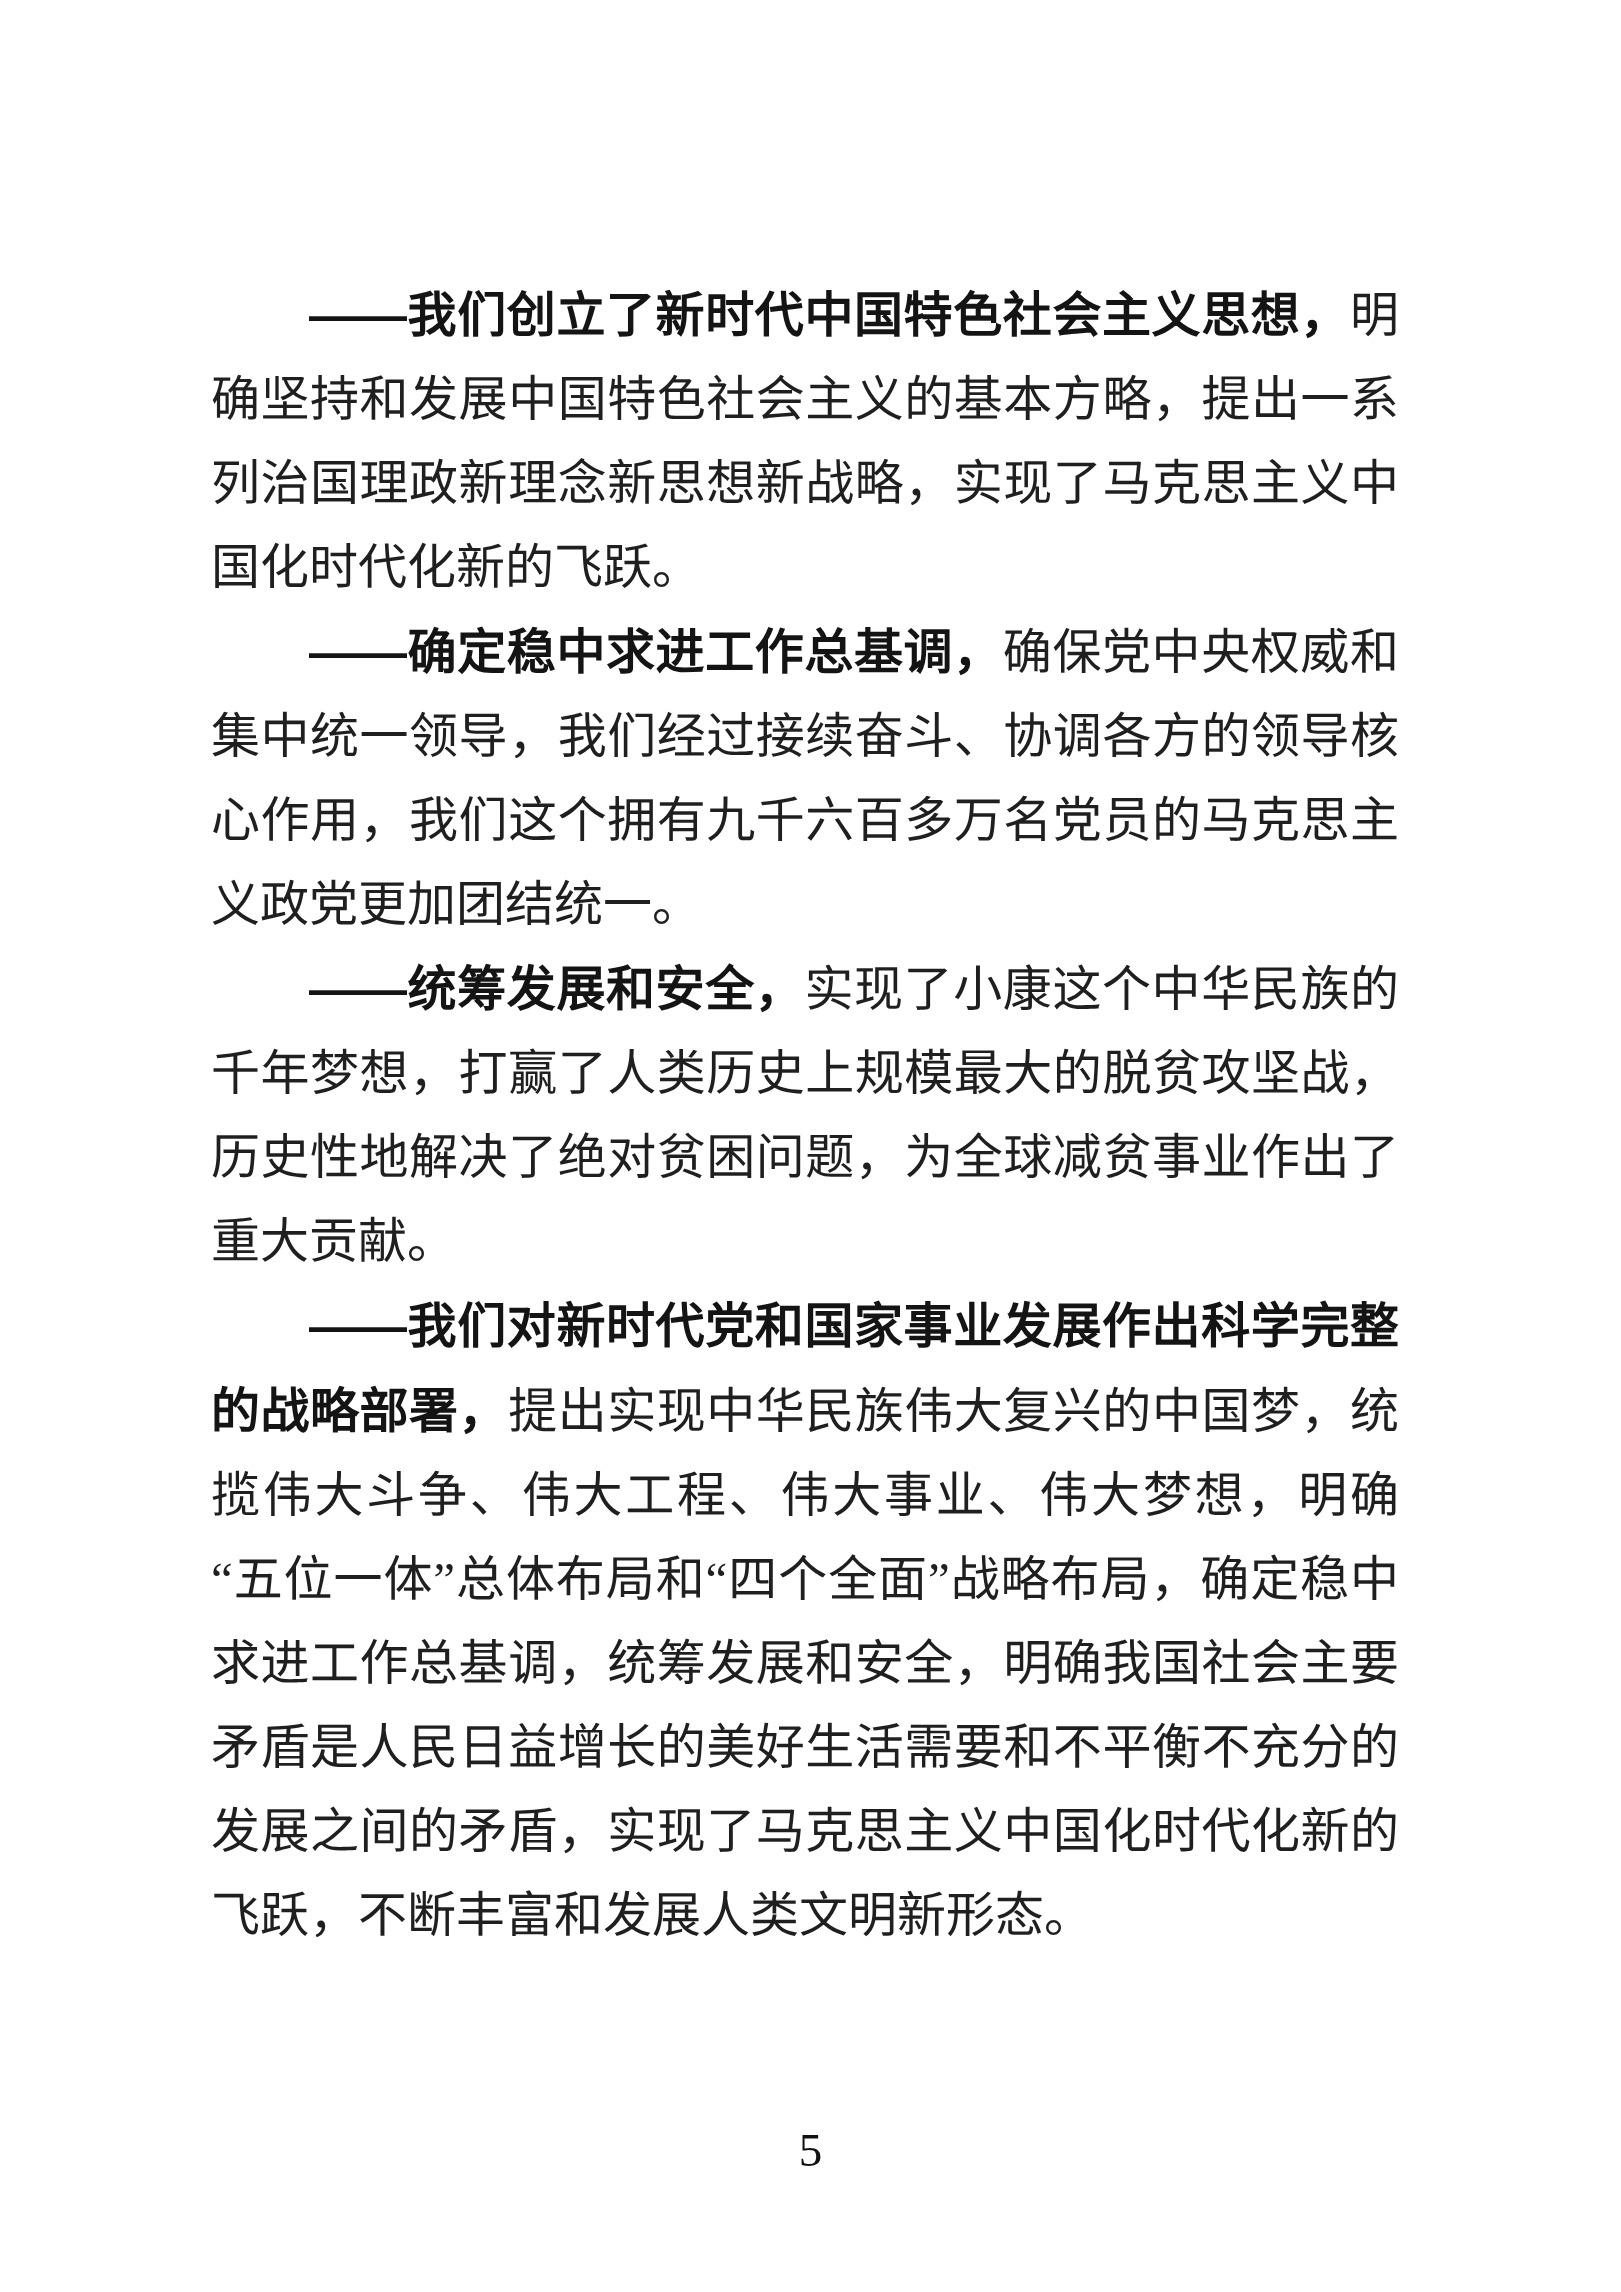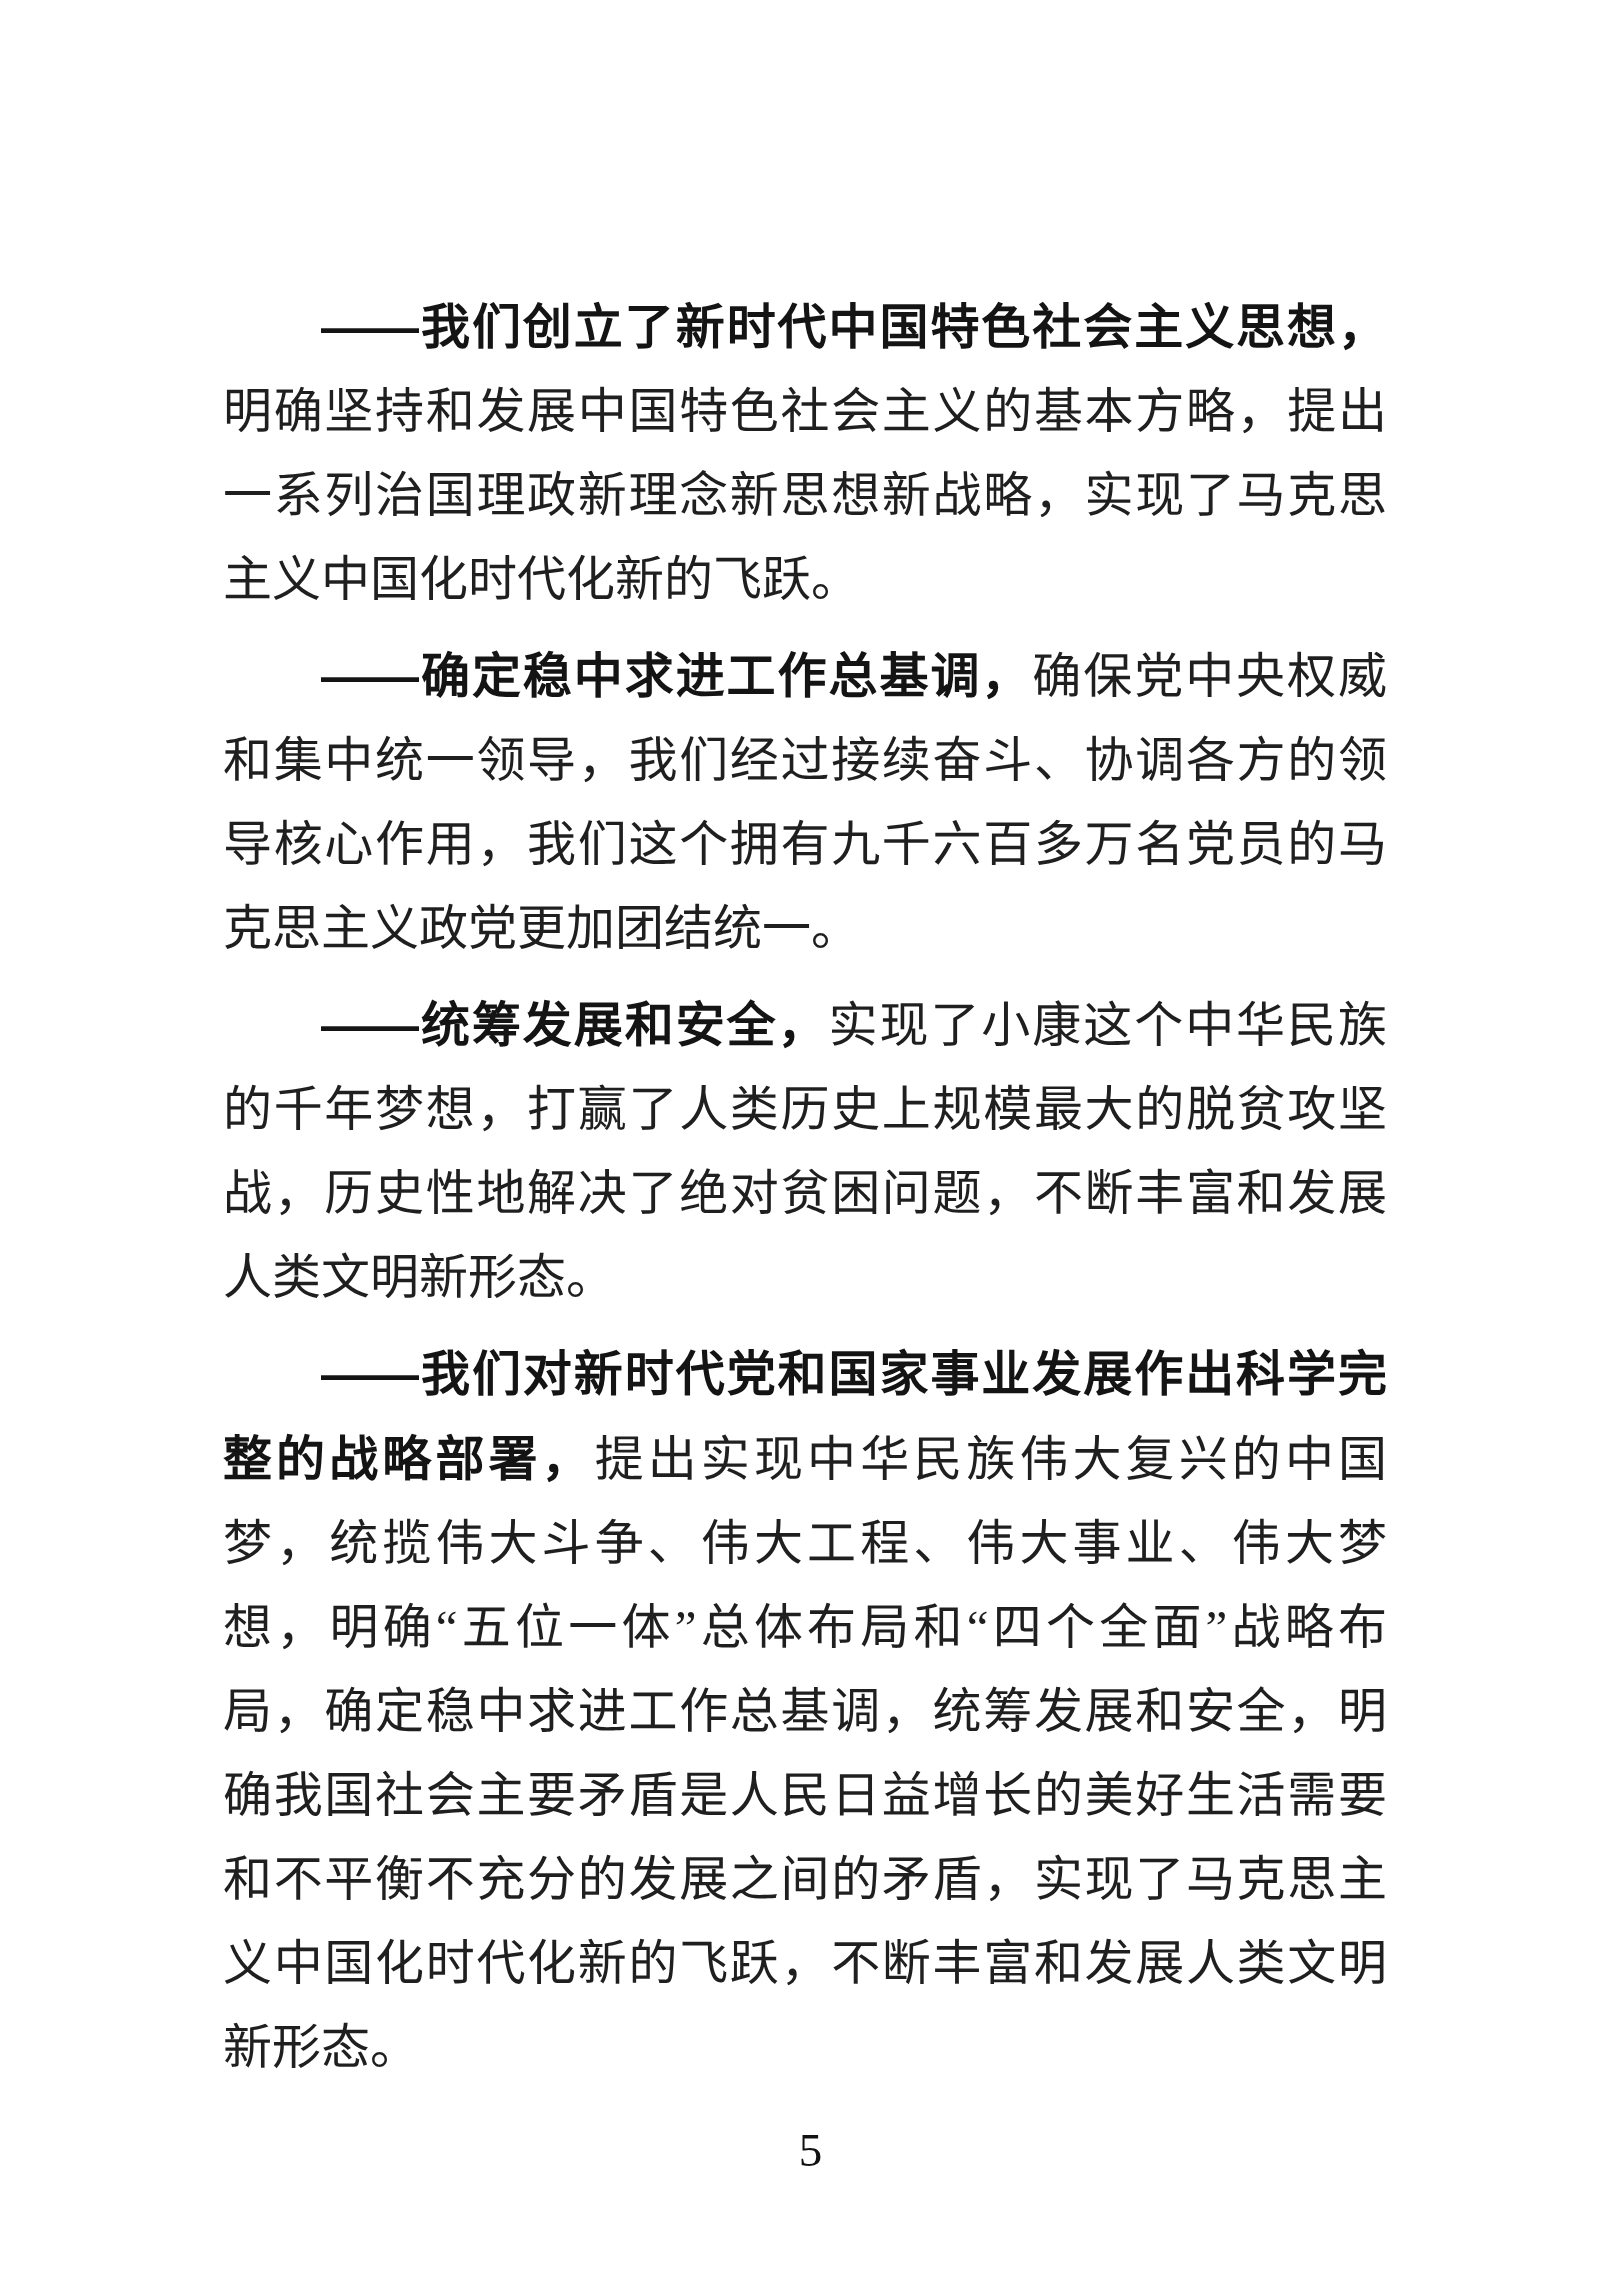--- a/index.html
+++ b/index.html
@@ -19,21 +19,21 @@
     position: absolute;
     left: 211px;
     top: 273px;
     width: 1188px;
     font-size: 49px;
     line-height: 84px;
     color: #1f1f1f;
     text-align: justify;
   }
   .text-block p {
-    margin: 12px;
+    margin: 0;
     padding: 0;
     text-indent: 2em;
   }
   .para-lead {
     font-family: "Liberation Sans", "DejaVu Sans", sans-serif;
     font-weight: 700;
     color: #141414;
   }
   .para-body {
     font-weight: 400;
@@ -54,21 +54,21 @@
 <body>
 
 <div class="page">
 
   <div class="text-block">
 
     <p><span class="para-lead">——我们创立了新时代中国特色社会主义思想，</span><span class="para-body">明确坚持和发展中国特色社会主义的基本方略，提出一系列治国理政新理念新思想新战略，实现了马克思主义中国化时代化新的飞跃。</span></p>
 
     <p><span class="para-lead">——确定稳中求进工作总基调，</span><span class="para-body">确保党中央权威和集中统一领导，我们经过接续奋斗、协调各方的领导核心作用，我们这个拥有九千六百多万名党员的马克思主义政党更加团结统一。</span></p>
 
-    <p><span class="para-lead">——统筹发展和安全，</span><span class="para-body">实现了小康这个中华民族的千年梦想，打赢了人类历史上规模最大的脱贫攻坚战，历史性地解决了绝对贫困问题，不断丰富和发展人类文明新形态。</span></p>
+    <p><span class="para-lead">——统筹发展和安全，</span><span class="para-body">实现了小康这个中华民族的千年梦想，打赢了人类历史上规模最大的脱贫攻坚战，历史性地解决了绝对贫困问题，为全球减贫事业作出了重大贡献。</span></p>
 
     <p><span class="para-lead">——我们对新时代党和国家事业发展作出科学完整的战略部署，</span><span class="para-body">提出实现中华民族伟大复兴的中国梦，统揽伟大斗争、伟大工程、伟大事业、伟大梦想，明确“五位一体”总体布局和“四个全面”战略布局，确定稳中求进工作总基调，统筹发展和安全，明确我国社会主要矛盾是人民日益增长的美好生活需要和不平衡不充分的发展之间的矛盾，实现了马克思主义中国化时代化新的飞跃，不断丰富和发展人类文明新形态。</span></p>
 
   </div>
 
   <div class="page-number">5</div>
 
 </div>
 
 

